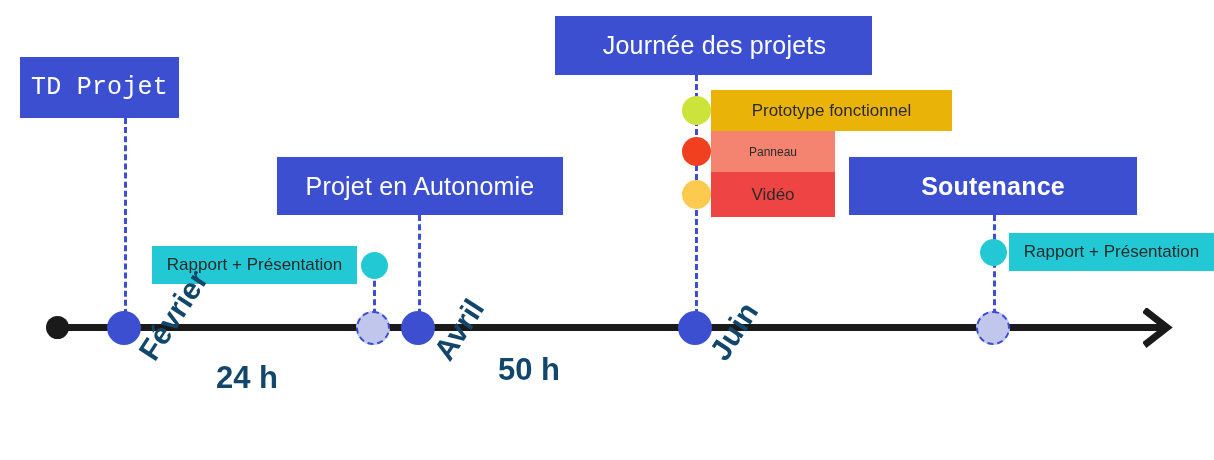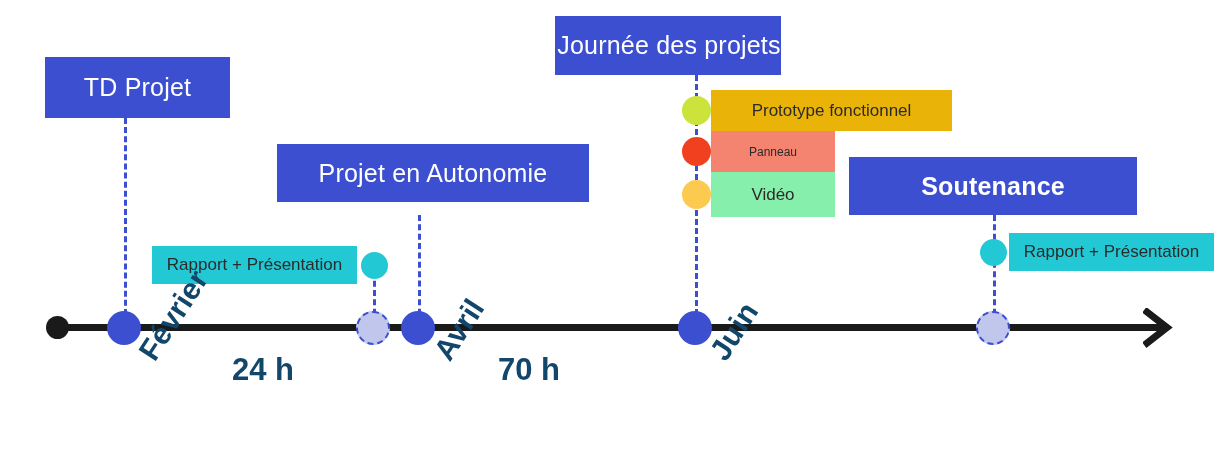--- a/index.html
+++ b/index.html
@@ -139,29 +139,29 @@
       <polyline points="4,4 24,19.5 4,35" fill="none" stroke="#1a1a1a" stroke-width="7" stroke-linecap="square" stroke-linejoin="miter"></polyline>
     </svg>
   </div>
 
   <div class="node solid" style="left:107px; top:311px;"></div>
   <div class="node ghost" style="left:356px; top:311px;"></div>
   <div class="node solid" style="left:401px; top:311px;"></div>
   <div class="node solid" style="left:678px; top:311px;"></div>
   <div class="node ghost" style="left:976px; top:311px;"></div>
 
-  <div class="phase-box" style="left:45px; top:57px; width:185px; height:61px;">
+  <div class="phase-box" style="left:20px; top:57px; width:159px; height:61px;font-family:Liberation Mono, monospace;">
     <span>TD Projet</span>
   </div>
 
-  <div class="phase-box" style="left:277px; top:144px; width:312px; height:58px;">
+  <div class="phase-box" style="left:277px; top:157px; width:286px; height:58px;">
     <span>Projet en Autonomie</span>
   </div>
 
-  <div class="phase-box" style="left:555px; top:16px; width:226px; height:59px;padding-left:12px;">
+  <div class="phase-box" style="left:555px; top:16px; width:317px; height:59px;padding-left:12px;">
     <span>Journée des projets</span>
   </div>
 
   <div class="phase-box" style="left:849px; top:157px; width:288px; height:58px;font-weight:bold;">
     <span>Soutenance</span>
   </div>
 
   <div class="deliv-bar centered" style="left:152px; top:246px; width:205px; height:38px; background:#22c9d5; font-size:17px;">
     <span>Rapport + Présentation</span>
   </div>
@@ -170,40 +170,40 @@
   <div class="deliv-bar centered" style="left:711px; top:90px; width:241px; height:41px; background:#eab308; font-size:17px;">
     <span>Prototype fonctionnel</span>
   </div>
   <div class="deliv-dot" style="left:682px; top:96px; width:29px; height:29px; background:#cce33c;"></div>
 
   <div class="deliv-bar centered" style="left:711px; top:131px; width:124px; height:41px; background:#f4836f; font-size:12px;">
     <span>Panneau</span>
   </div>
   <div class="deliv-dot" style="left:682px; top:137px; width:29px; height:29px; background:#f0401f;"></div>
 
-  <div class="deliv-bar centered" style="left:711px; top:172px; width:124px; height:45px; background:#86efac; font-size:17px;">
+  <div class="deliv-bar centered" style="left:711px; top:172px; width:124px; height:45px; background:#ef4444; font-size:17px;">
     <span>Vidéo</span>
   </div>
   <div class="deliv-dot" style="left:682px; top:180px; width:29px; height:29px; background:#fbca4e;"></div>
 
   <div class="deliv-bar centered" style="left:1009px; top:233px; width:205px; height:38px; background:#22c9d5; font-size:17px;">
     <span>Rapport + Présentation</span>
   </div>
   <div class="deliv-dot" style="left:980px; top:239px; width:27px; height:27px; background:#22c9d5;"></div>
 
   <div class="month-label" style="left:132px; top:348px;">
     <span>Février</span>
   </div>
   <div class="month-label" style="left:427px; top:348px;">
     <span>Avril</span>
   </div>
   <div class="month-label" style="left:703px; top:348px;">
     <span>Juin</span>
   </div>
 
-  <div class="duration-label" style="left:216px; top:352px;margin-left:16px;">
+  <div class="duration-label" style="left:216px; top:360px;">
     <span>24 h</span>
   </div>
   <div class="duration-label" style="left:498px; top:352px;">
-    <span>70 h</span>
+    <span>50 h</span>
   </div>
 
 </div>
 
 </body></html>

